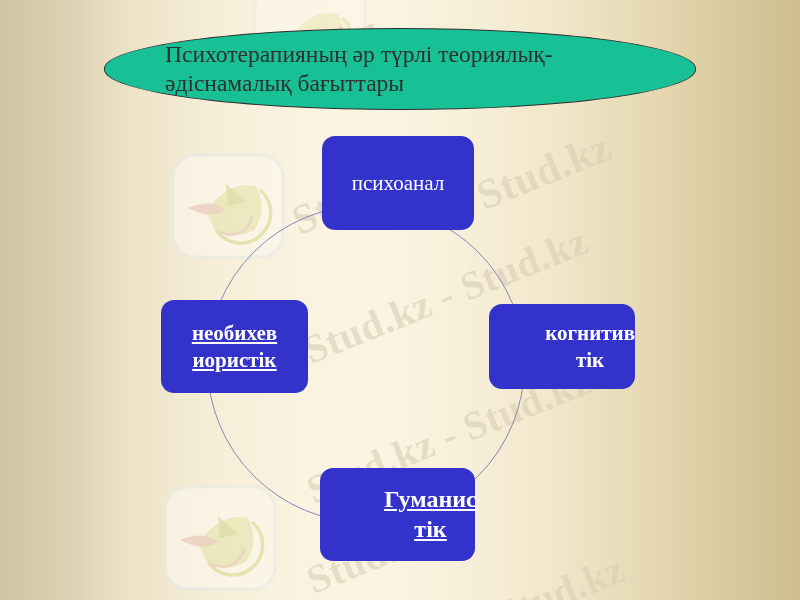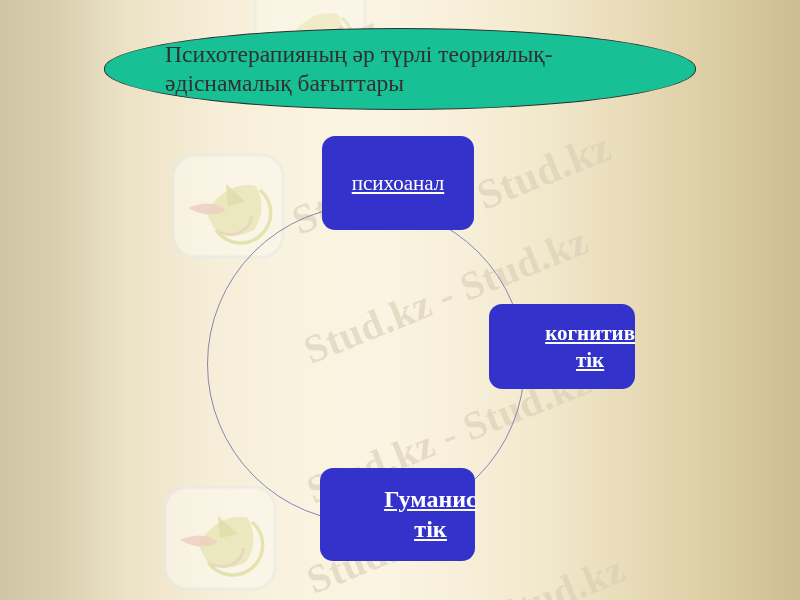--- a/index.html
+++ b/index.html
@@ -99,21 +99,20 @@
     position: absolute;
     background: #3333cc;
     border-radius: 13px;
     display: flex;
     align-items: center;
     justify-content: center;
     color: #ffffff;
     text-align: center;
     box-sizing: border-box;
     font-family: "Liberation Serif", "DejaVu Serif", serif;
-    text-decoration: underline;
   }
   .node span {
     display: block;
     line-height: 1.24;
   }
   #node-top    { left: 322px; top: 136px; width: 152px; height: 94px; }
   #node-right  { left: 489px; top: 304px; width: 146px; height: 85px; justify-content: flex-end; }
   #node-bottom { left: 320px; top: 468px; width: 155px; height: 93px; }
   #node-left   { left: 161px; top: 300px; width: 147px; height: 93px; }
 
@@ -185,14 +184,20 @@
     </span>
   </div>
 
   <div class="node" id="node-bottom">
     <span>
       <span>Гуманис</span>
       <span>тік</span>
     </span>
   </div>
 
+  <div class="node" id="node-left">
+    <span>
+      <span>необихев</span>
+      <span>иористік</span>
+    </span>
+  </div>
 
 </div>
 
 </body></html>

